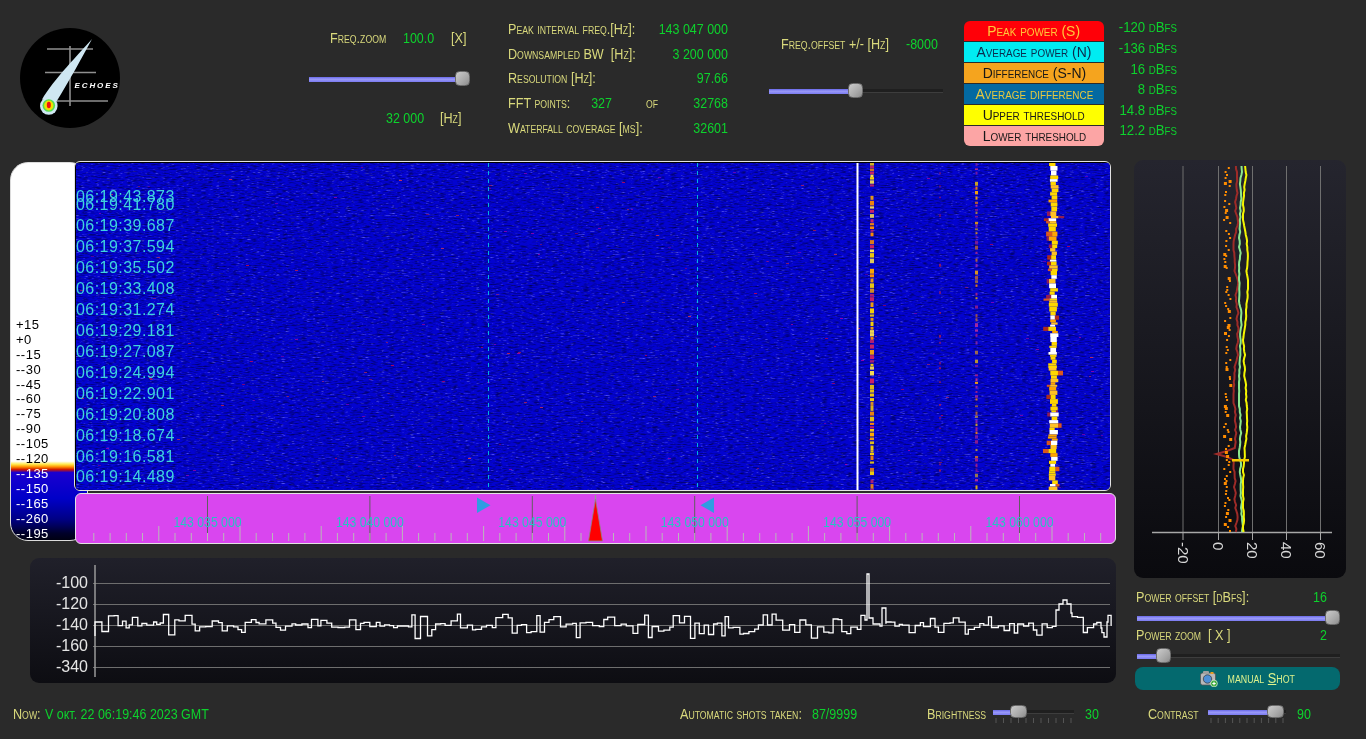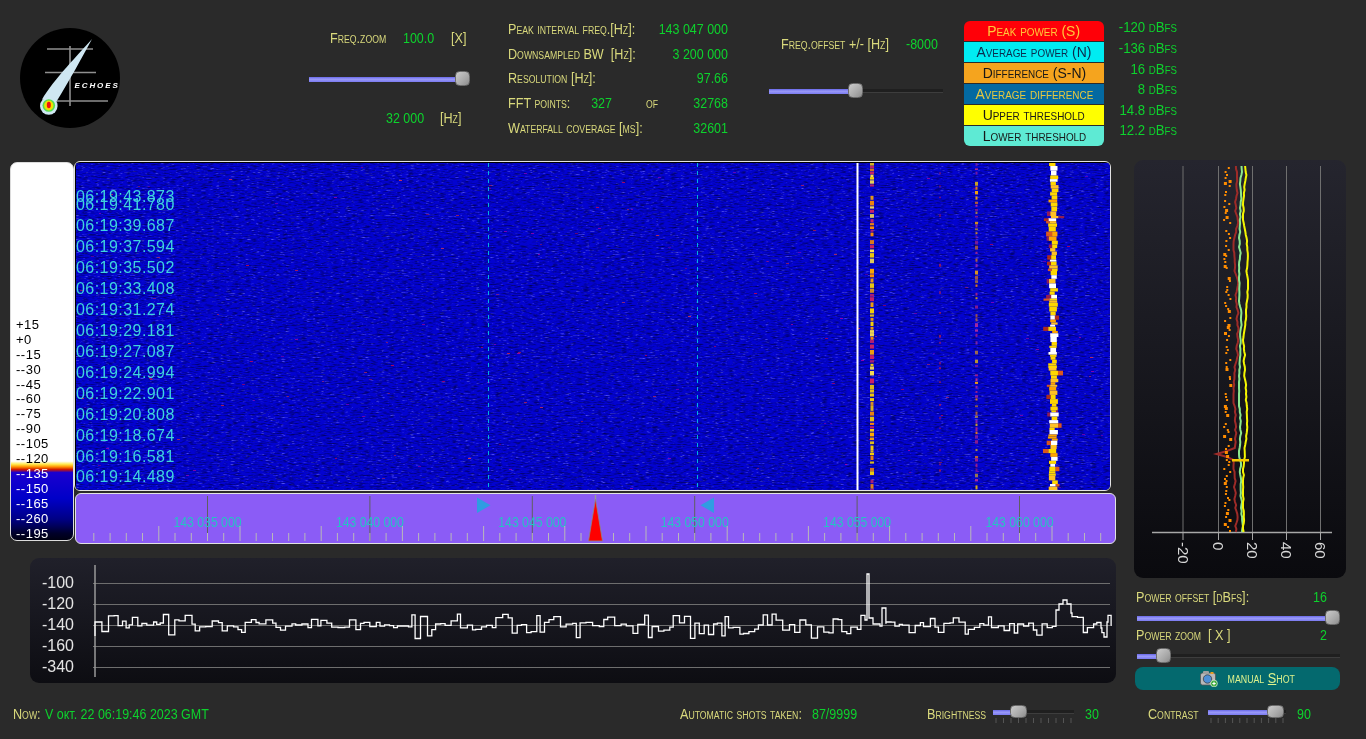--- a/index.html
+++ b/index.html
@@ -13,21 +13,21 @@
 .slider .tr { position:absolute; left:0; right:0; top:7px; height:4px; background:#1f1f1f; border-bottom:1px solid #3d3d3d; }
 .slider .fl { position:absolute; left:0; top:6.5px; height:5px; background:linear-gradient(#6868e8,#9a9af8 45%,#7a7af0); }
 .slider .hd { position:absolute; top:1px; width:15px; height:15px; border-radius:4.5px;
   background:linear-gradient(135deg,#cbcbcb,#a9a9a9 60%,#8d8d8d); border:0.5px solid #6c6c6c; }
 .btn6 { height:20px; line-height:20px; text-align:center; font-variant:small-caps; font-size:15.5px; margin-bottom:1px; }
 .btn6:last-child { margin-bottom:0; }
 .btn6 span { display:inline-block; transform:scaleX(0.9); transform-origin:50% 50%; }
 .wts { position:absolute; left:1px; color:#3fd3de; font-size:16px; letter-spacing:0.45px; white-space:pre; }
 .cbl { position:absolute; left:5px; font-size:13px; letter-spacing:0.5px; white-space:pre; }
 .dbv { position:absolute; left:1077px; width:100px; text-align:right; color:#0dd22d; font-size:15px; font-variant:small-caps; white-space:pre; transform:scaleX(0.88); transform-origin:100% 50%; }
-.plbl { position:absolute; left:28px; width:60px; text-align:center; color:#e4e4e4; font-size:16px; }
+.plbl { position:absolute; left:28px; width:60px; text-align:right; color:#e4e4e4; font-size:16px; }
 </style></head><body>
 
 <svg class="abs" style="left:20px;top:28px" width="100" height="100" viewBox="0 0 100 100">
 <circle cx="50" cy="50" r="50" fill="#000"></circle>
 <g stroke="#8f8f8f" stroke-width="1.6">
 <line x1="27" y1="21" x2="73" y2="21"></line>
 <line x1="25" y1="44.5" x2="76" y2="44.5"></line>
 <line x1="23" y1="73" x2="88" y2="73"></line>
 <line x1="50" y1="18" x2="50" y2="78"></line>
 </g>
@@ -70,30 +70,30 @@
     <div class="fl" style="width:87px"></div>
     <div class="hd" style="left:79px"></div>
 </div>
 
 <div class="abs" style="left:964px;top:20.5px;width:140px;border-radius:6px;overflow:hidden">
 <div class="btn6" style="background:#ff0008;color:#ffc83a"><span>Peak power (S)</span></div>
 <div class="btn6" style="background:#00ecf2;color:#0b2b4d"><span>Average power (N)</span></div>
 <div class="btn6" style="background:#f5a41e;color:#181818"><span>Difference (S-N)</span></div>
 <div class="btn6" style="background:#0369a1;color:#e8c93f"><span>Average difference</span></div>
 <div class="btn6" style="background:#ffff00;color:#181818"><span>Upper threshold</span></div>
-<div class="btn6" style="background:#5eead4;color:#181818"><span>Lower threshold</span></div>
+<div class="btn6" style="background:#fca5a5;color:#181818"><span>Lower threshold</span></div>
 </div>
 <div class="dbv" style="top:17.5px">-120 dBfs</div>
 <div class="dbv" style="top:38.5px">-136 dBfs</div>
 <div class="dbv" style="top:59.5px">16 dBfs</div>
 <div class="dbv" style="top:79.6px">8 dBfs</div>
 <div class="dbv" style="top:100.7px">14.8 dBfs</div>
 <div class="dbv" style="top:120.8px">12.2 dBfs</div>
 
-<div class="abs" style="left:10px;top:162px;width:64px;height:379px;border:1.5px solid #dcdcdc;border-radius:7px;
+<div class="abs" style="left:10px;top:162px;width:78px;height:379px;border:1.5px solid #dcdcdc;border-radius:18px;
 background:linear-gradient(#ffffff 0%,#ffffff 79.1%,#ffe94d 79.9%,#ff9000 80.6%,#d01800 81.3%,#1a00d0 82.1%,#0000c8 89%,#0000a4 92%,#000084 94.5%,#000056 96.5%,#00002a 98.2%,#000012 100%)">
 <div class="cbl" style="top:153.9px;color:#000">+15</div>
 <div class="cbl" style="top:168.8px;color:#000">+0</div>
 <div class="cbl" style="top:183.7px;color:#000">--15</div>
 <div class="cbl" style="top:198.6px;color:#000">--30</div>
 <div class="cbl" style="top:213.5px;color:#000">--45</div>
 <div class="cbl" style="top:228.4px;color:#000">--60</div>
 <div class="cbl" style="top:243.4px;color:#000">--75</div>
 <div class="cbl" style="top:258.3px;color:#000">--90</div>
 <div class="cbl" style="top:273.2px;color:#000">--105</div>
@@ -558,21 +558,21 @@
 <div class="wts" style="top:180.7px">06:19:27.087</div>
 <div class="wts" style="top:201.6px">06:19:24.994</div>
 <div class="wts" style="top:222.6px">06:19:22.901</div>
 <div class="wts" style="top:243.6px">06:19:20.808</div>
 <div class="wts" style="top:264.5px">06:19:18.674</div>
 <div class="wts" style="top:285.5px">06:19:16.581</div>
 <div class="wts" style="top:306.4px">06:19:14.489</div>
 
 </div>
 
-<div class="abs" style="left:75px;top:493px;width:1041px;height:51px;border:1.5px solid #e2e2e2;border-radius:6px;background:#8b5cf6">
+<div class="abs" style="left:75px;top:493px;width:1041px;height:51px;border:1.5px solid #e2e2e2;border-radius:6px;background:#d946ef">
 <svg class="abs" style="left:0.5px;top:0.5px" width="1038" height="48" viewBox="0 0 1038 48" font-family="Liberation Sans, sans-serif">
 <line x1="130.5" y1="1" x2="130.5" y2="46" stroke="#5f5f5f" stroke-width="1"></line>
 <line x1="292.9" y1="1" x2="292.9" y2="46" stroke="#5f5f5f" stroke-width="1"></line>
 <line x1="455.3" y1="1" x2="455.3" y2="46" stroke="#5f5f5f" stroke-width="1"></line>
 <line x1="617.7" y1="1" x2="617.7" y2="46" stroke="#5f5f5f" stroke-width="1"></line>
 <line x1="780.1" y1="1" x2="780.1" y2="46" stroke="#5f5f5f" stroke-width="1"></line>
 <line x1="942.5" y1="1" x2="942.5" y2="46" stroke="#5f5f5f" stroke-width="1"></line>
 <text x="130.5" y="32" text-anchor="middle" font-size="15" fill="#25c3c3" textLength="68" lengthAdjust="spacingAndGlyphs">143 035 000</text>
 <text x="292.9" y="32" text-anchor="middle" font-size="15" fill="#25c3c3" textLength="68" lengthAdjust="spacingAndGlyphs">143 040 000</text>
 <text x="455.3" y="32" text-anchor="middle" font-size="15" fill="#25c3c3" textLength="68" lengthAdjust="spacingAndGlyphs">143 045 000</text>

